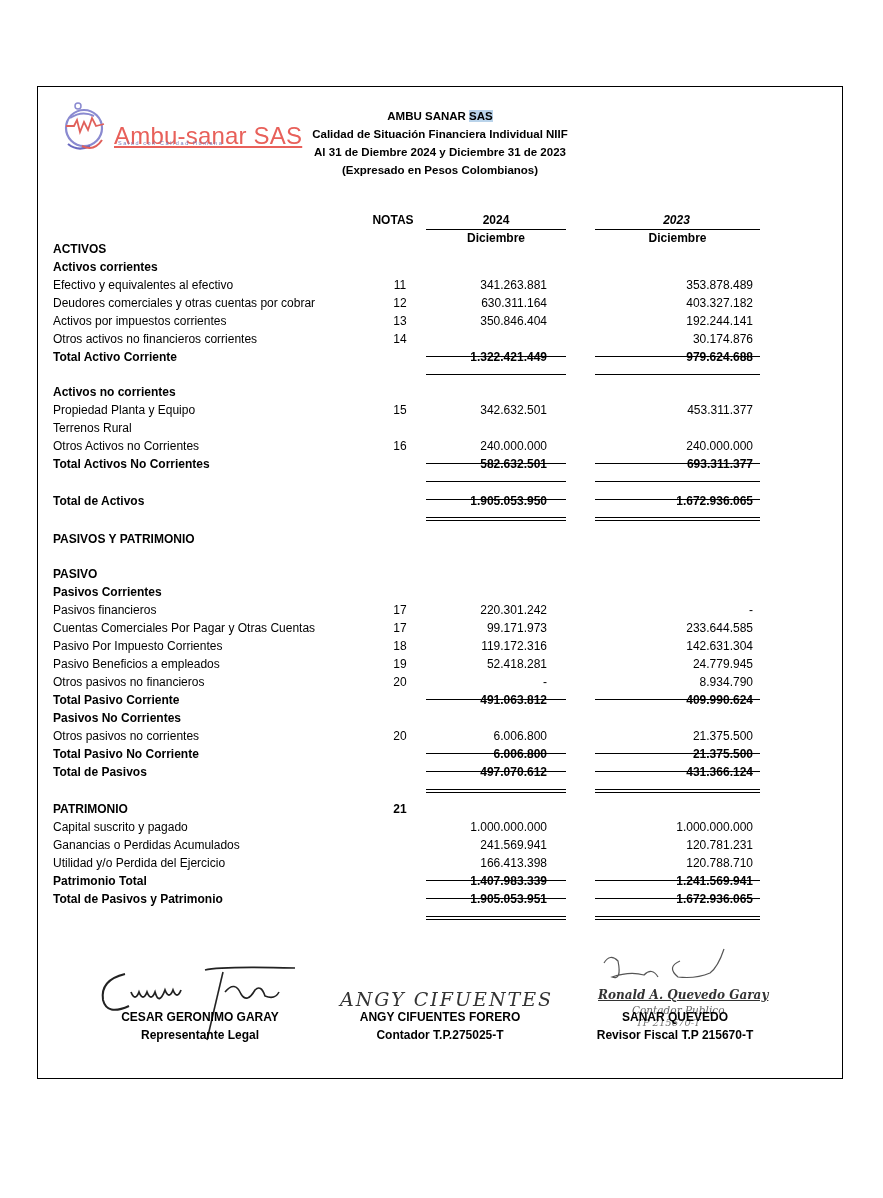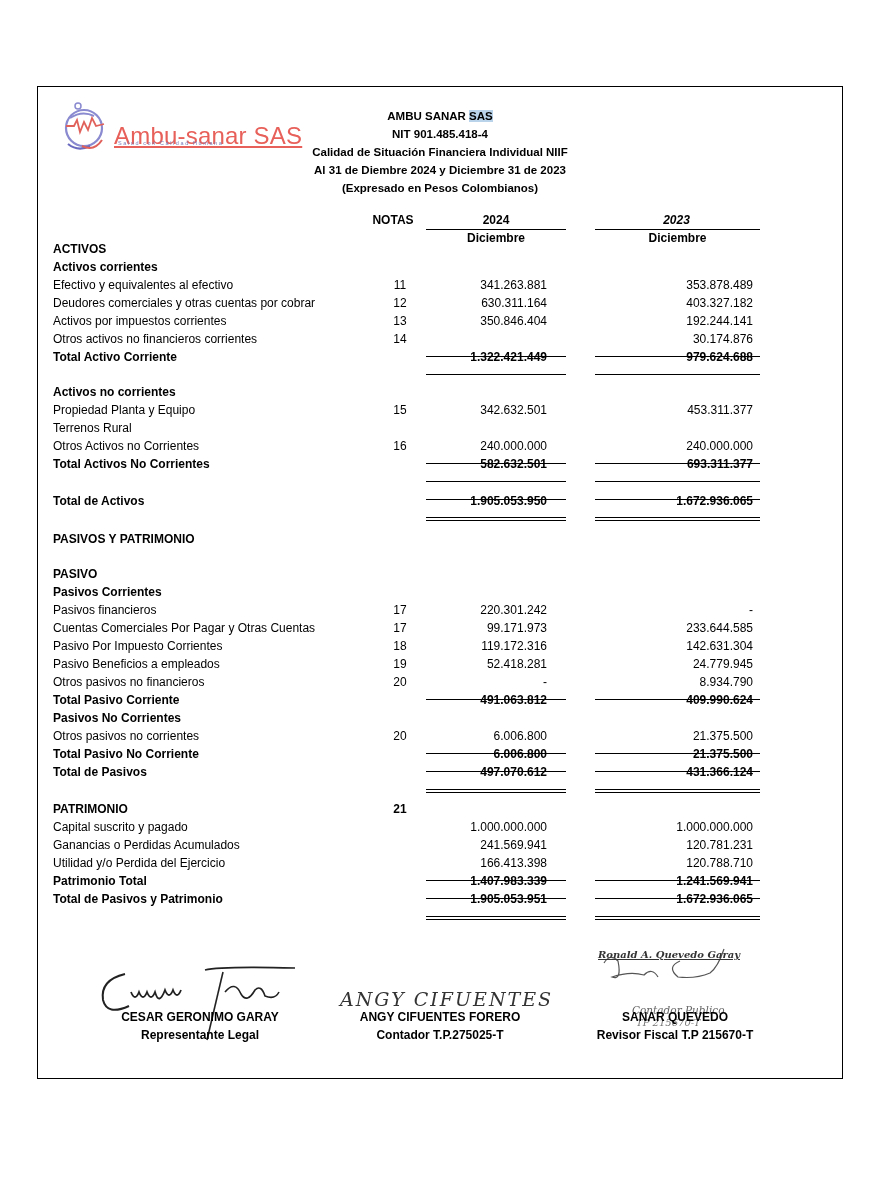--- a/index.html
+++ b/index.html
@@ -34,21 +34,20 @@
     <path d="M8 44 Q18 52 30 46" fill="none" stroke="#6a6ac0" stroke-width="2.2"></path>
     <path d="M22 46 Q34 52 42 40" fill="none" stroke="#e0605a" stroke-width="2"></path>
     <circle cx="18" cy="6" r="3" fill="none" stroke="#8a8ad0" stroke-width="1.5"></circle>
   </svg>
   <div class="logo-text">Ambu-sanar SAS</div>
   <div class="logo-tag">Salud con Calidad Humana</div>
 </div>
 
 <div class="header">
   <div><span>AMBU SANAR </span><span class="hl">SAS</span></div>
-  <div>NIT 901.485.418-4</div>
   <div>Calidad de Situación Financiera Individual NIIF</div>
   <div>Al 31 de Diembre 2024 y Diciembre 31 de 2023</div>
   <div>(Expresado en Pesos Colombianos)</div>
 </div>
 
 <div class="col-head" style="left:368px;top:213px;width:50px;">NOTAS</div>
 <div class="col-head" style="left:426px;top:213px;width:140px;">2024</div>
 <div class="line" style="left:426px;top:229px;width:140px;"></div>
 <div class="col-head" style="left:426px;top:231px;width:140px;">Diciembre</div>
 <div class="col-head" style="left:594px;top:213px;width:165px;font-style:italic;">2023</div>
@@ -306,18 +305,18 @@
   <div class="sig-script" style="left:340px;top:988px;font-size:19px;color:#333;letter-spacing:2px;">ANGY CIFUENTES</div>
   <div class="sig-name" style="left:340px;top:1010px;width:200px;">ANGY CIFUENTES FORERO</div>
   <div class="sig-name" style="left:340px;top:1028px;width:200px;">Contador T.P.275025-T</div>
 </div>
 
 <div>
   <svg width="140" height="40" viewBox="0 0 140 40" style="position:absolute;left:600px;top:947px;">
     <path d="M4 16 Q10 6 18 14 Q22 34 12 30 Q30 24 44 28 Q52 20 58 30" fill="none" stroke="#555" stroke-width="1.2"></path>
     <path d="M80 14 Q66 20 78 30 Q96 32 110 26 Q118 20 124 2" fill="none" stroke="#555" stroke-width="1.2"></path>
   </svg>
-  <div class="sig-script" style="left:598px;top:949px;font-size:10px;font-weight:bold;color:#333;text-decoration:underline;">Ronald A. Quevedo Garay</div>
+  <div class="sig-script" style="left:598px;top:988px;font-size:12px;font-weight:bold;color:#333;text-decoration:underline;">Ronald A. Quevedo Garay</div>
   <div class="sig-script" style="left:632px;top:1004px;font-size:10.5px;color:#666;">Contador Publico</div>
   <div class="sig-script" style="left:636px;top:1017px;font-size:10px;color:#777;">TP 215670-T</div>
   <div class="sig-name" style="left:585px;top:1010px;width:180px;">SANAR QUEVEDO</div>
   <div class="sig-name" style="left:585px;top:1028px;width:180px;">Revisor Fiscal T.P 215670-T</div>
 </div>
 
 </body></html>

